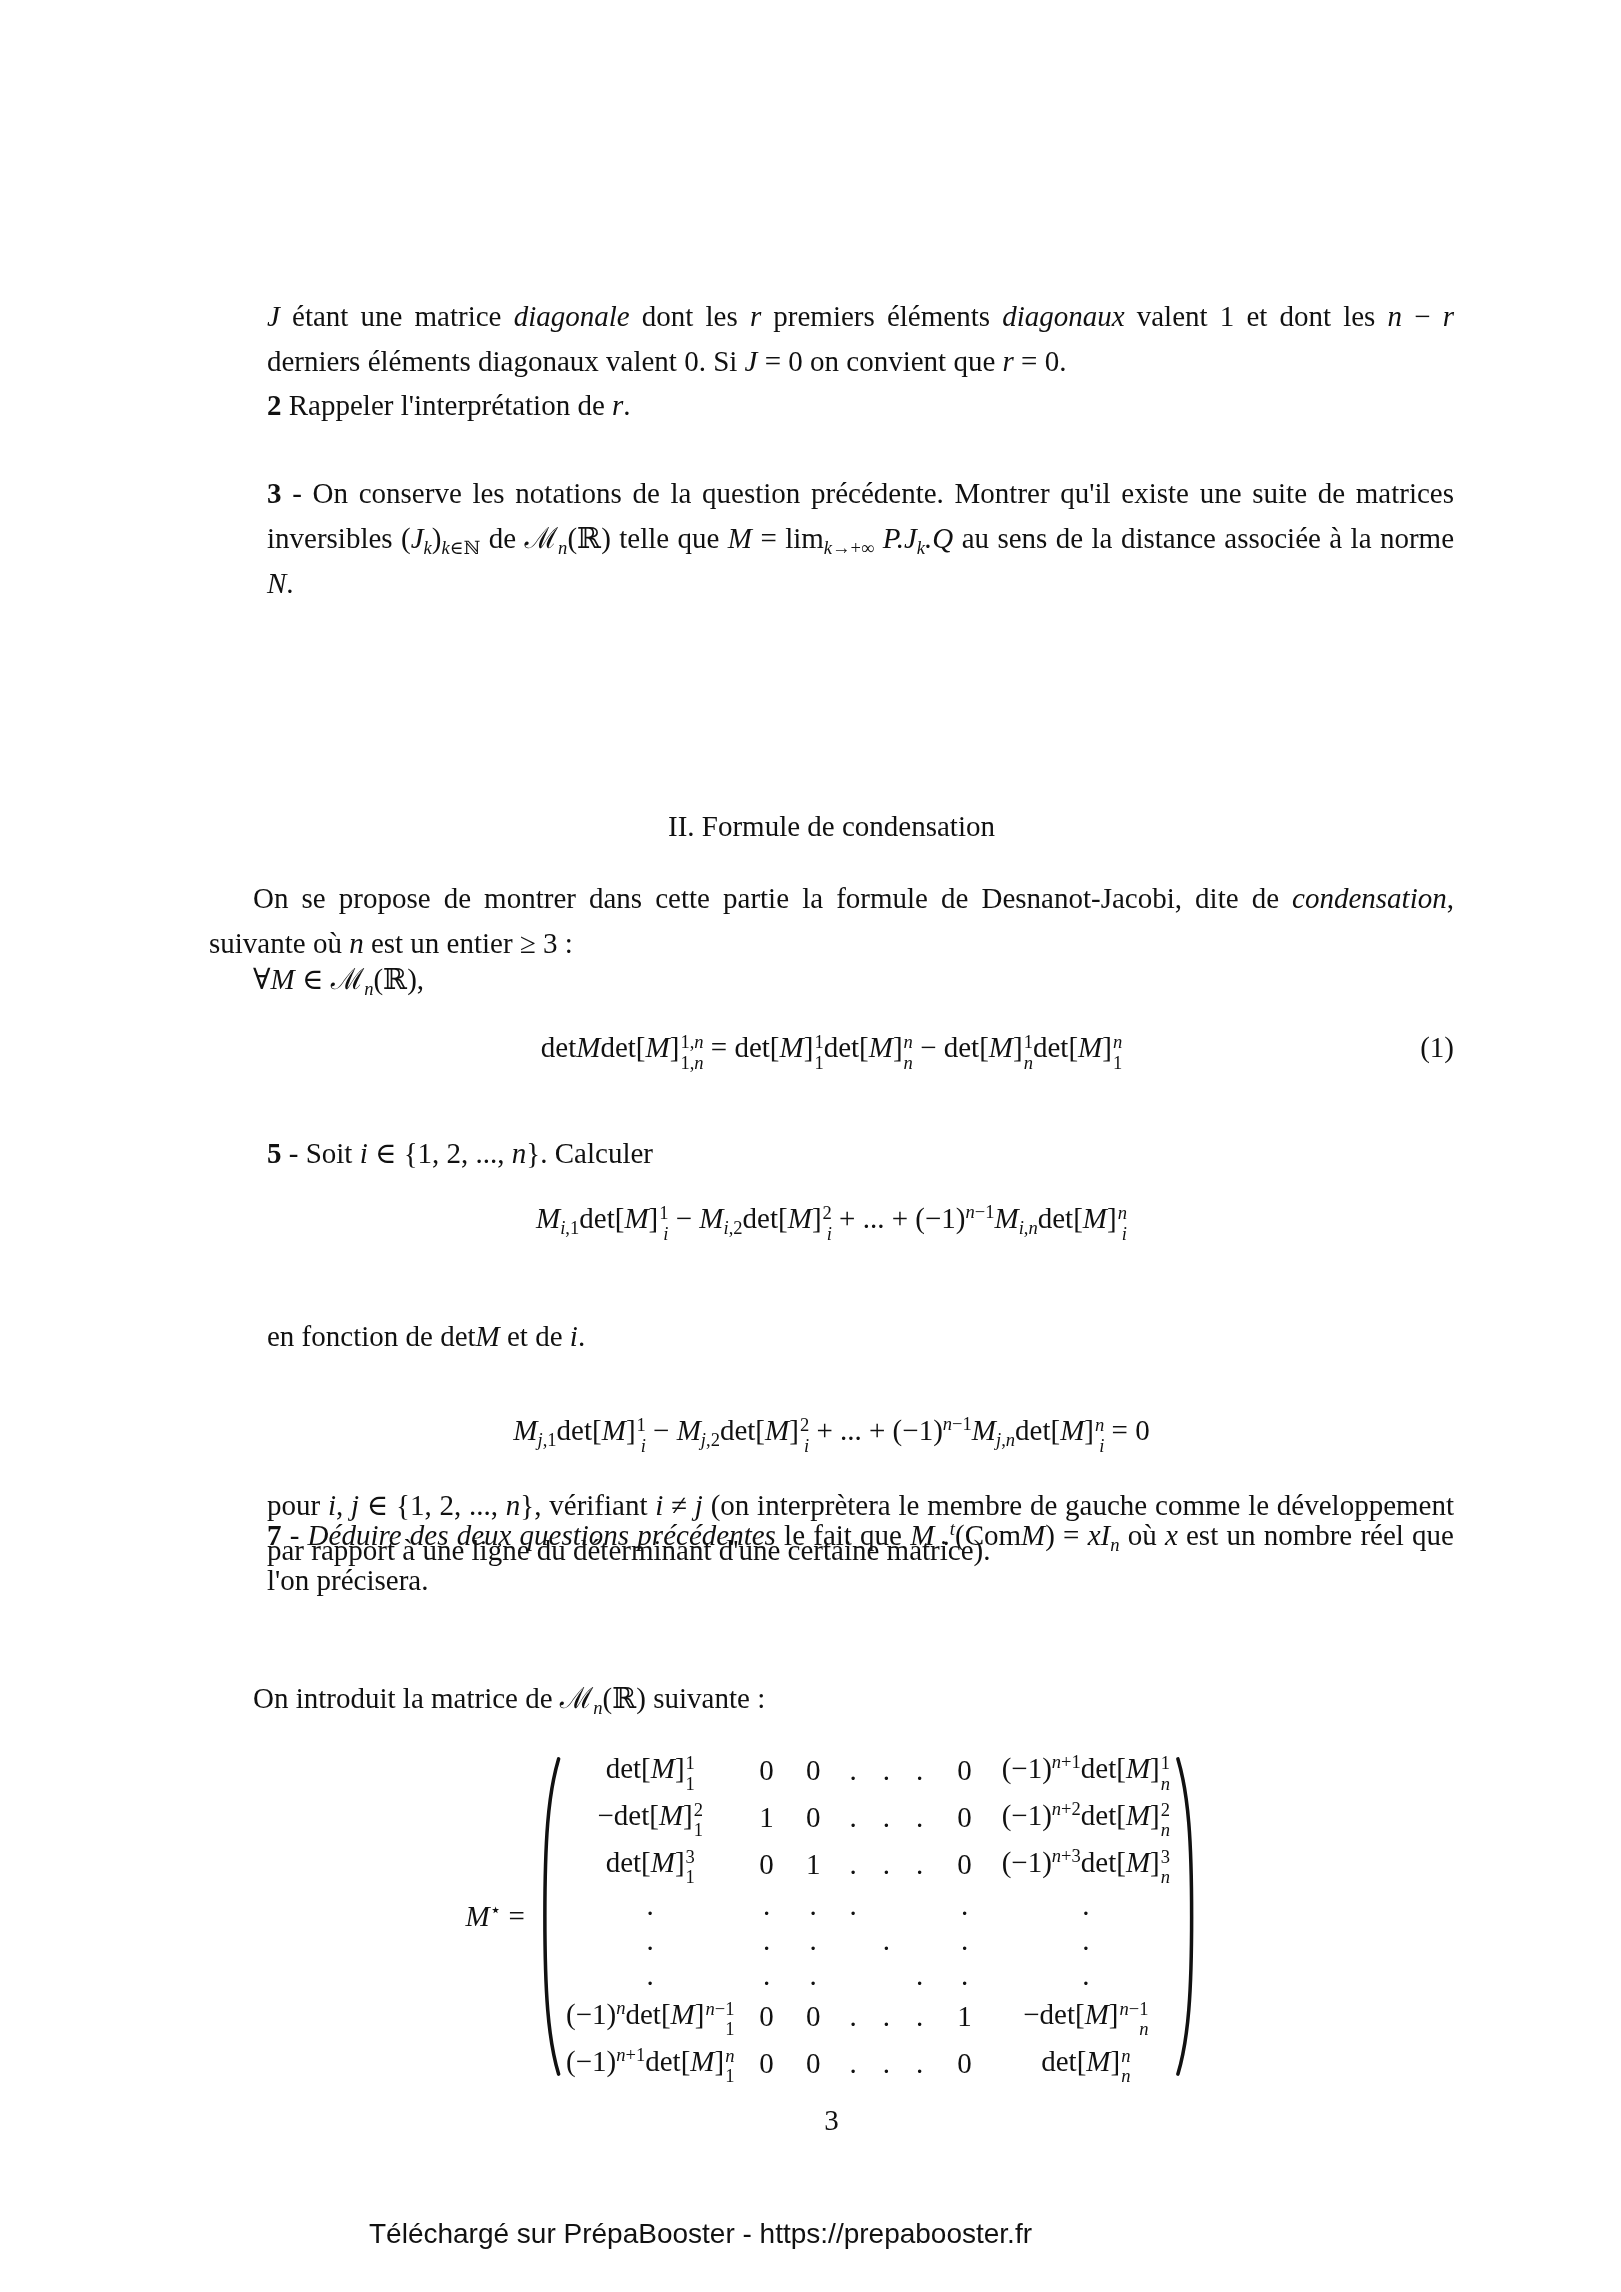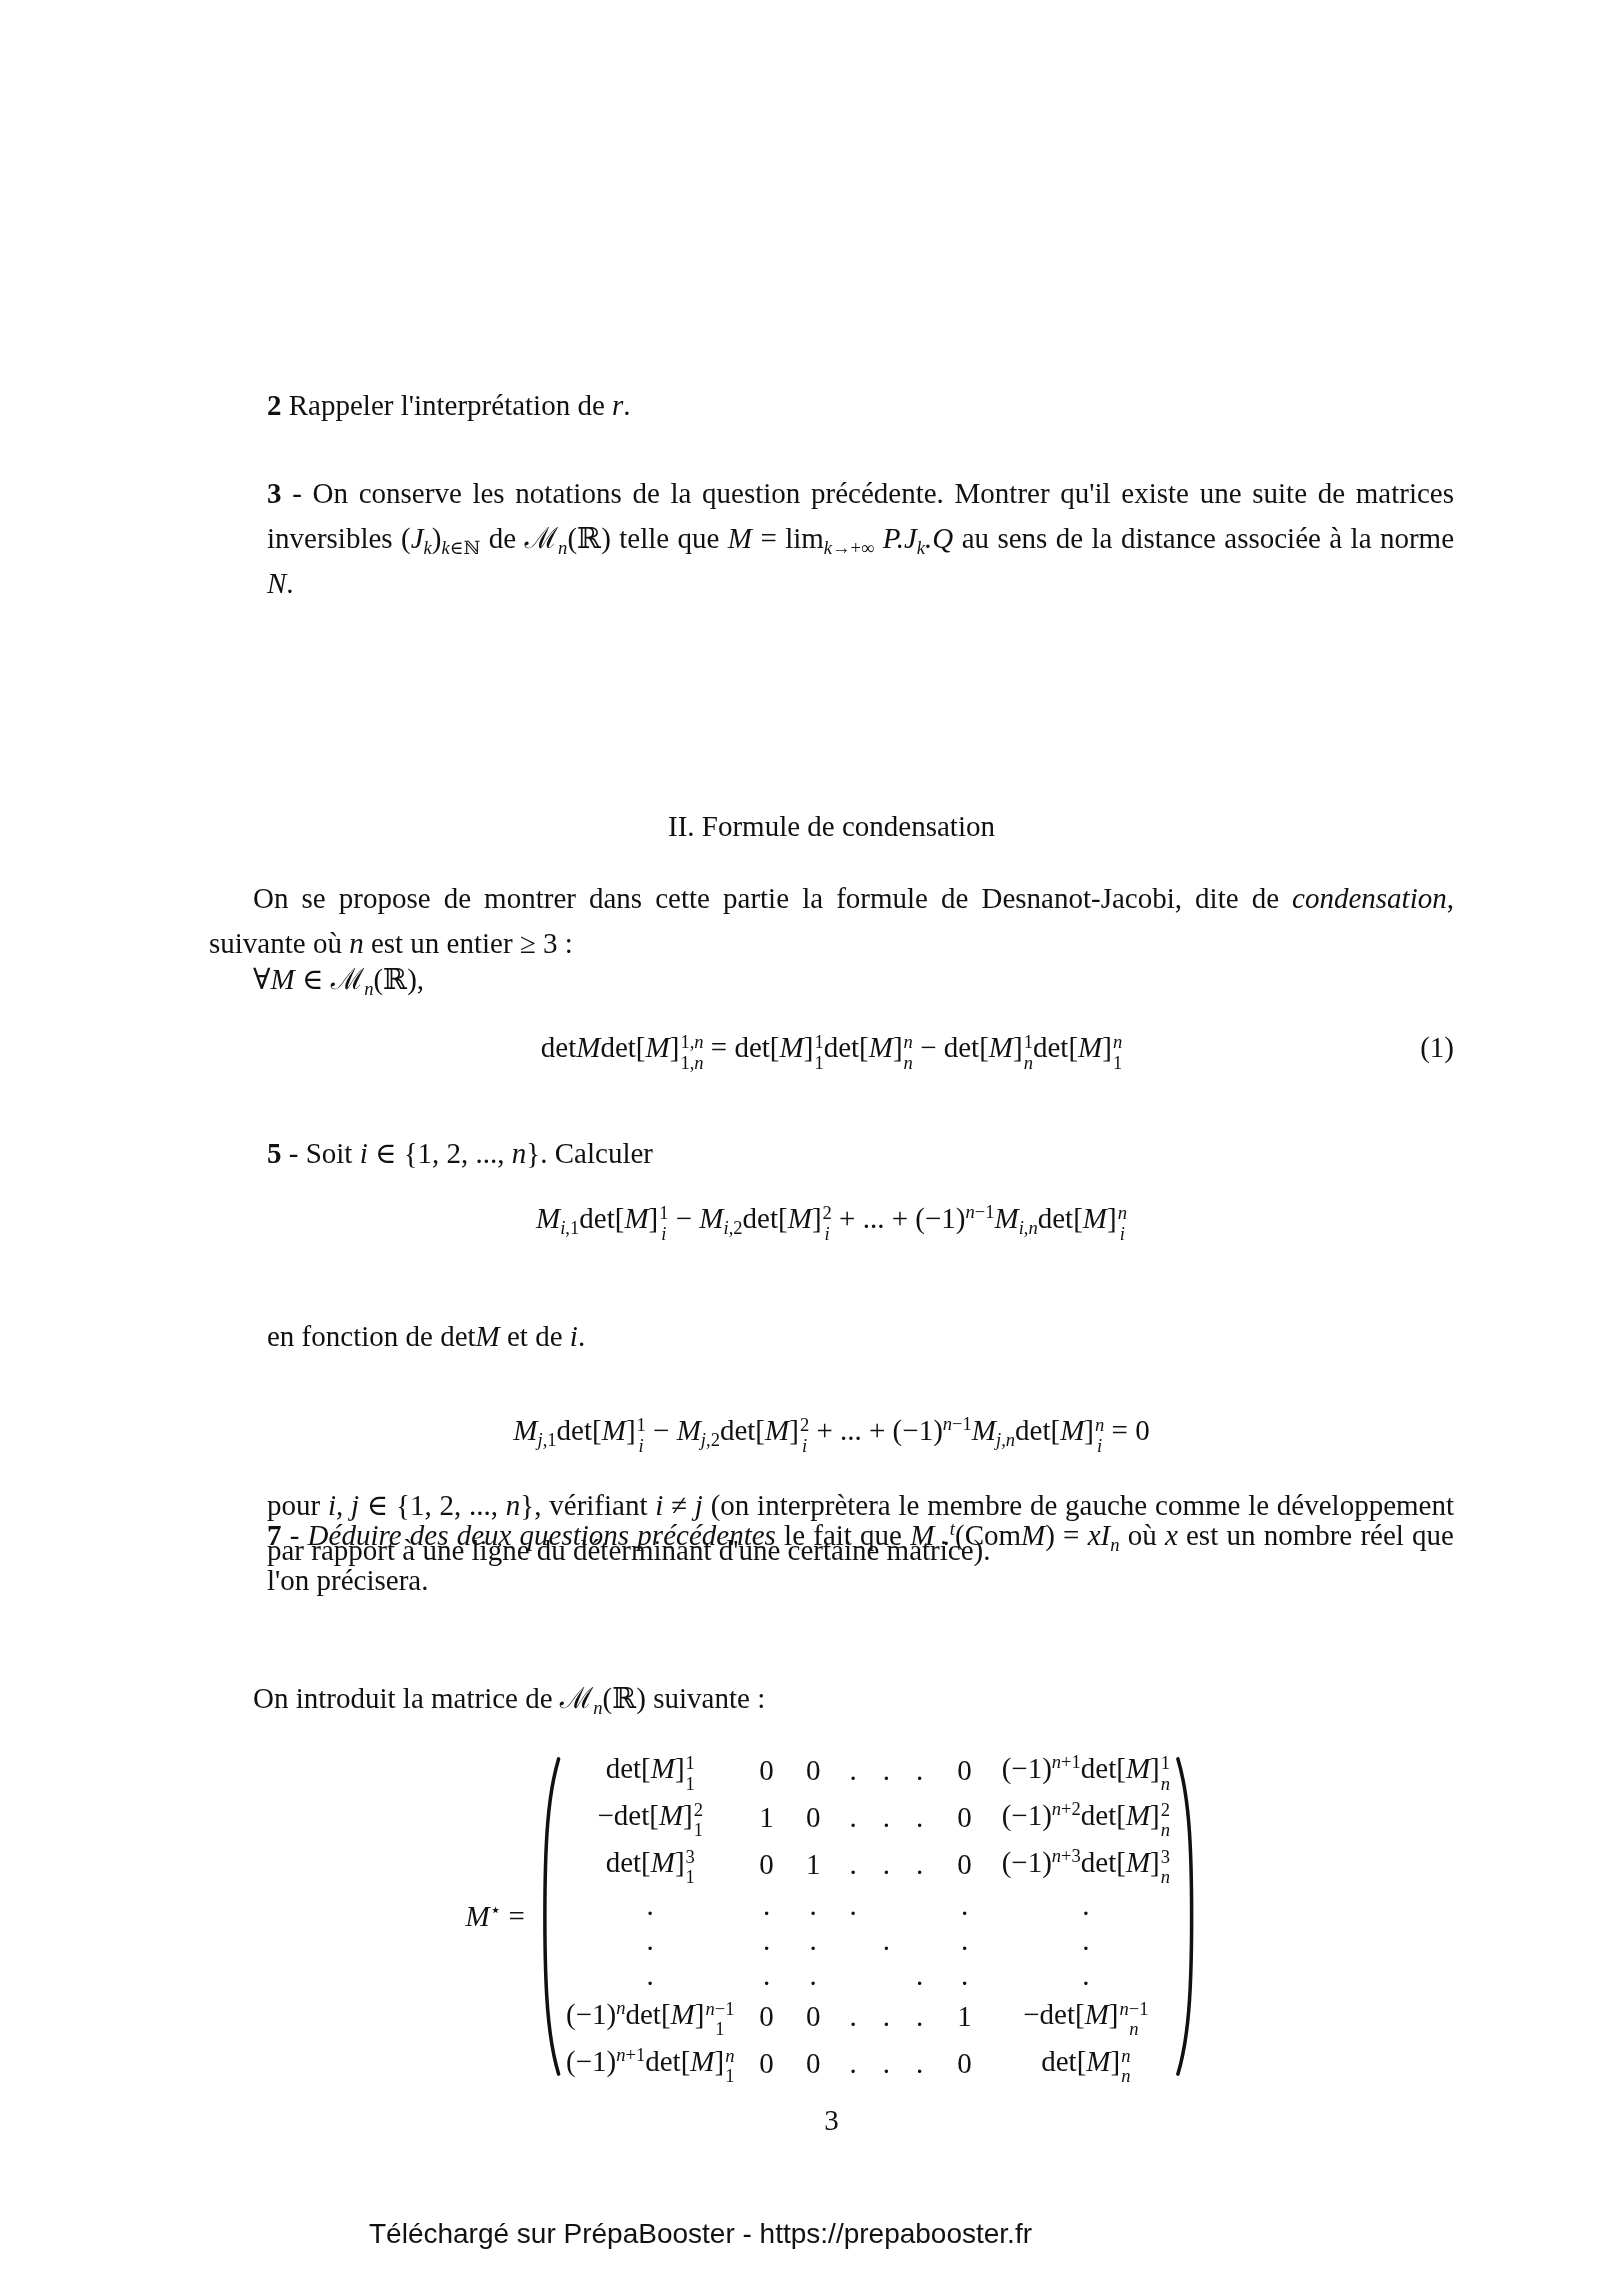--- a/index.html
+++ b/index.html
@@ -12,21 +12,21 @@
   .w-quest{left:267px;width:1187px;}
   .w-full{left:209px;width:1245px;}
   .just{text-align:justify;}
   .ctr{text-align:center;}
   .indent{text-indent:44px;}
   b{font-weight:bold;}
   em{font-style:italic;}
   sup,sub{font-size:64%;line-height:0;}
   sup{vertical-align:0.55em;}
   sub{vertical-align:-0.35em;}
-  .ss{display:inline-block;vertical-align:-0.62em;font-size:64%;line-height:1.1;text-align:center;margin-left:1px;}
+  .ss{display:inline-block;vertical-align:-0.62em;font-size:64%;line-height:1.1;text-align:right;margin-left:1px;}
   .ss span{display:block;}
   .section-title{font-weight:normal;}
   .eqwrap{position:relative;}
   .eqtag{position:absolute;right:0;top:0;}
   
   .mwrap{display:flex;justify-content:center;align-items:center;}
   .mlhs{margin-right:13.7px;}
   .paren{flex:0 0 auto;}
   .mgrid{
     display:grid;
@@ -43,20 +43,21 @@
   .footer{
     font-family:"Liberation Sans","DejaVu Sans",sans-serif;
     font-size:28px;line-height:33px;
   }
 </style>
 </head>
 <body>
 
 <div class="sheet">
 
+  <div class="blk w-quest just" style="top:294px"><em>J</em> étant une matrice <em>diagonale</em> dont les <em>r</em> premiers éléments <em>diagonaux</em> valent 1 et dont les <em>n</em> − <em>r</em> derniers éléments diagonaux valent 0. Si <em>J</em> = 0 on convient que <em>r</em> = 0.</div>
 
   <div class="blk w-quest" style="top:383px"><b>2</b> Rappeler l'interprétation de <em>r</em>.</div>
 
   <div class="blk w-quest just" style="top:471px"><b>3</b> - On conserve les notations de la question précédente. Montrer qu'il existe une suite de matrices inversibles (<em>J</em><sub><em>k</em></sub>)<sub><em>k</em>∈ℕ</sub> de ℳ<sub><em>n</em></sub>(ℝ) telle que <em>M</em> = lim<sub><em>k</em>→+∞</sub> <em>P.J</em><sub><em>k</em></sub><em>.Q</em> au sens de la distance associée à la norme <em>N</em>.</div>
 
 
   <div class="blk w-full ctr section-title" style="top:804px">II. Formule de condensation</div>
 
   <div class="blk w-full just indent" style="top:876px">On se propose de montrer dans cette partie la formule de Desnanot-Jacobi, dite de <em>condensation</em>, suivante où <em>n</em> est un entier ≥ 3 :</div>
 

